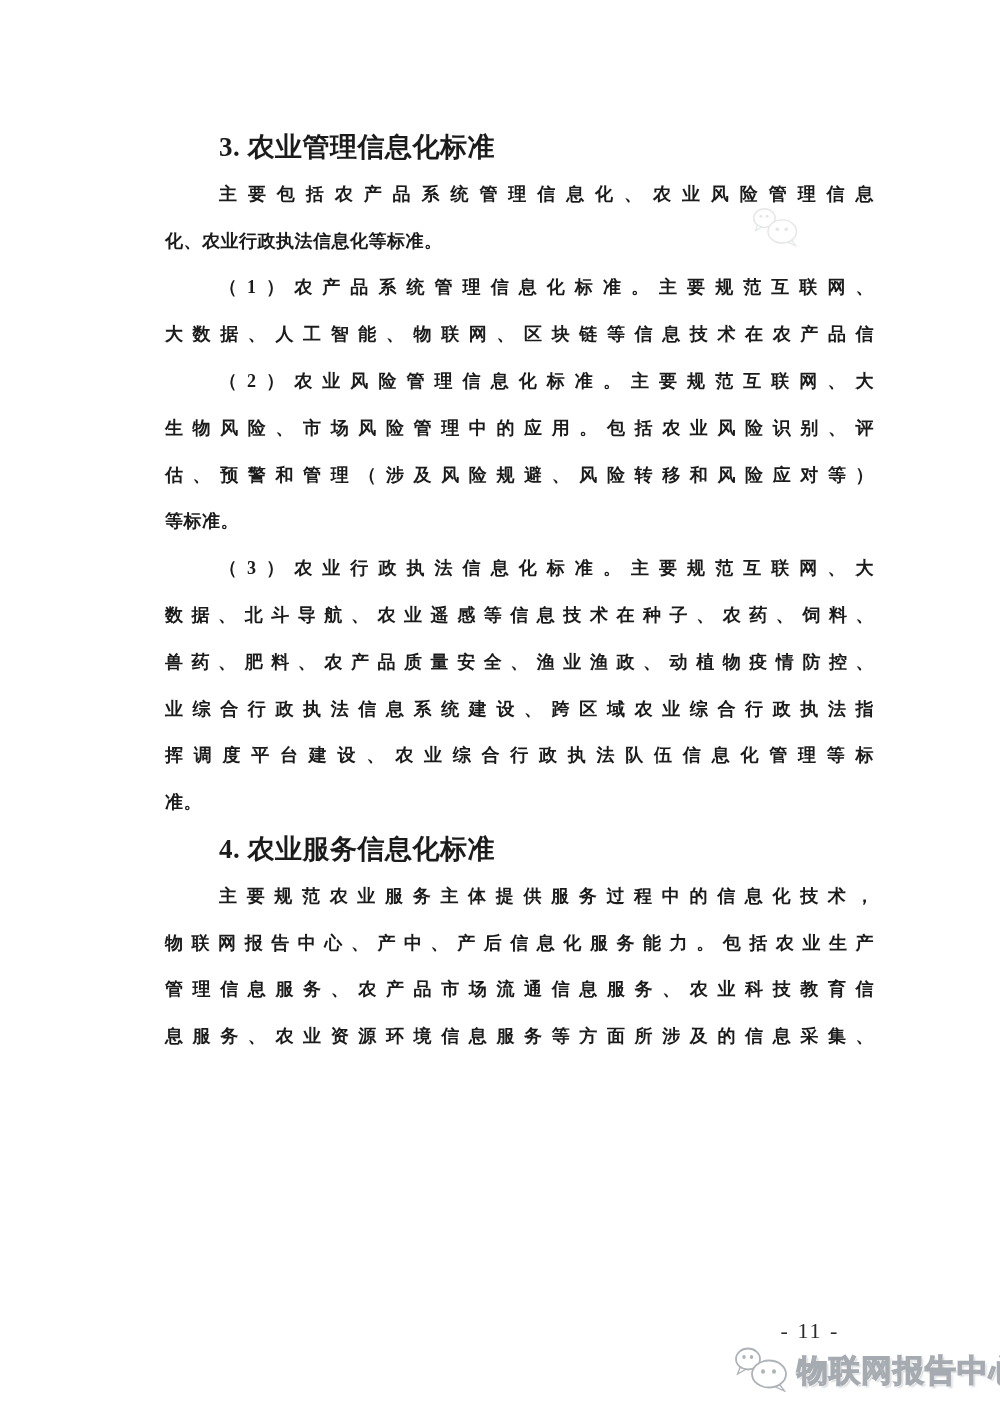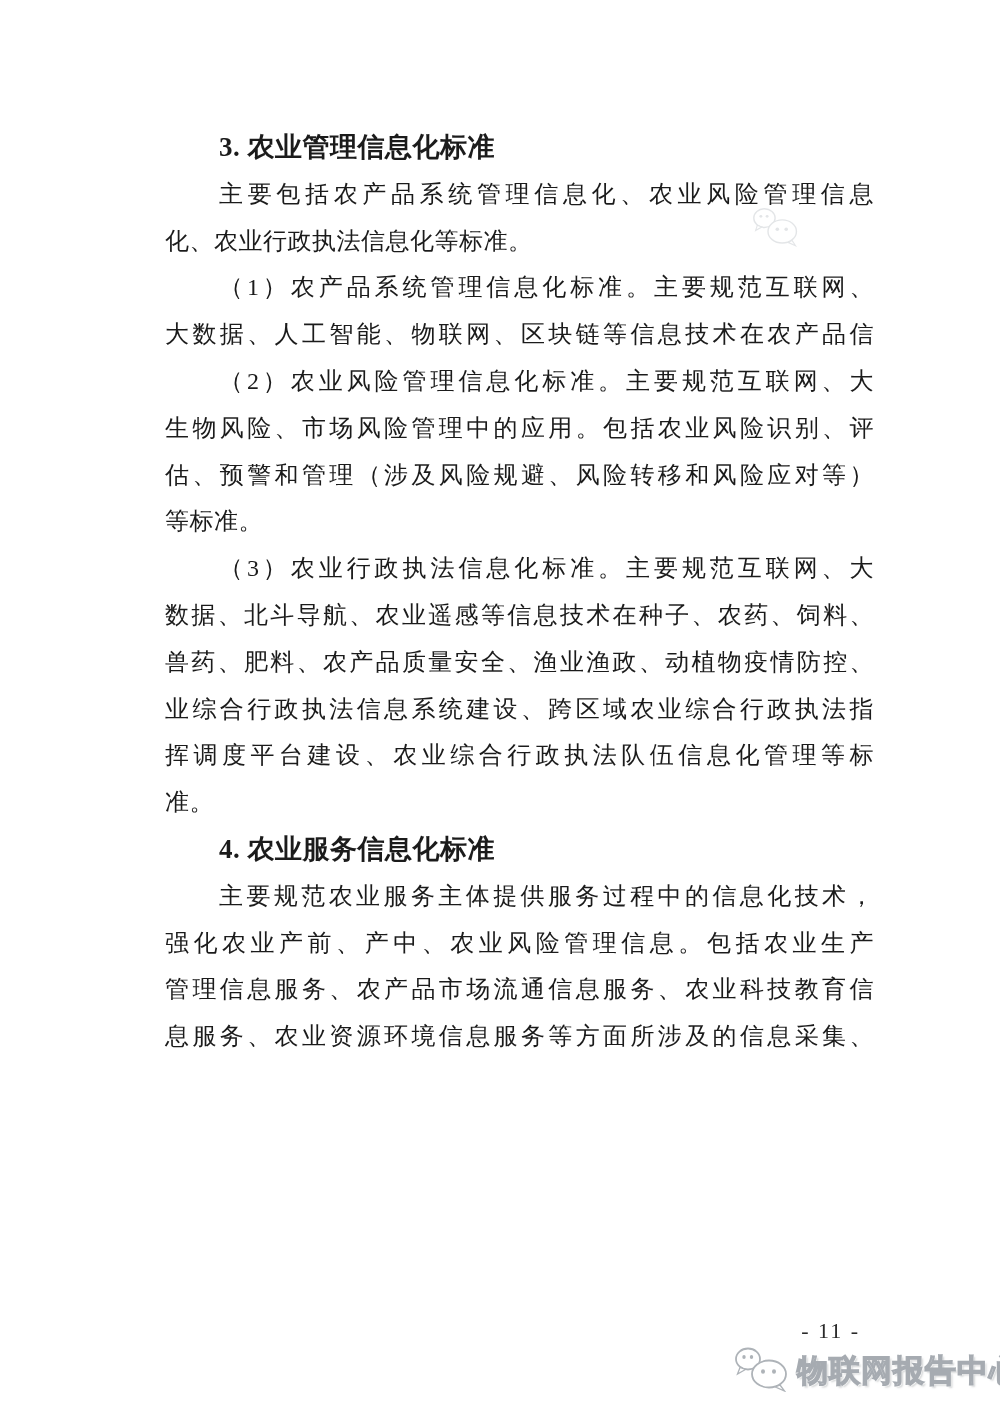--- a/index.html
+++ b/index.html
@@ -9,42 +9,43 @@
     background: #ffffff;
     font-family: "Liberation Serif", "DejaVu Serif", serif;
     overflow: hidden;
   }
   .doc {
     position: absolute;
     left: 165px; top: 124px;
     width: 709px;
   }
   .ln {
-    font-size: 24px;
+    font-size: 18px;
     height: 46.8px;
     line-height: 46.8px;
     color: #1b1b1b;
     text-align: justify;
     text-align-last: left;
     text-justify: inter-character;
     letter-spacing: 0.5px;
+    font-weight: bold;
   }
   .jst { text-align-last: justify; }
   .ind { text-indent: 54px; }
   .hd  { font-weight: 700; font-size: 27px; }
   .faint-icon {
     position: absolute;
     left: 752px; top: 206px;
     opacity: 0.55;
   }
   .pageno {
     position: absolute;
     top: 1318px; left: 760px;
     width: 100px;
-    text-align: right;
+    text-align: center;
     font-size: 22px;
     color: #2a2a2a;
     letter-spacing: 2px;
   }
   .watermark {
     position: absolute;
     top: 1346px; left: 734px;
     display: flex;
     align-items: center;
     gap: 7px;
@@ -87,21 +88,21 @@
   <div class="ln jst">估、预警和管理（涉及风险规避、风险转移和风险应对等）</div>
   <div class="ln">等标准。</div>
   <div class="ln ind jst">（3）农业行政执法信息化标准。主要规范互联网、大</div>
   <div class="ln jst">数据、北斗导航、农业遥感等信息技术在种子、农药、饲料、</div>
   <div class="ln jst">兽药、肥料、农产品质量安全、渔业渔政、动植物疫情防控、</div>
   <div class="ln jst">业综合行政执法信息系统建设、跨区域农业综合行政执法指</div>
   <div class="ln jst">挥调度平台建设、农业综合行政执法队伍信息化管理等标</div>
   <div class="ln">准。</div>
   <div class="ln ind hd">4. 农业服务信息化标准</div>
   <div class="ln ind jst">主要规范农业服务主体提供服务过程中的信息化技术，</div>
-  <div class="ln jst">强化农业产前、产中、农业风险管理信息。包括农业生产</div>
+  <div class="ln jst">物联网报告中心、产中、产后信息化服务能力。包括农业生产</div>
   <div class="ln jst">管理信息服务、农产品市场流通信息服务、农业科技教育信</div>
   <div class="ln jst">息服务、农业资源环境信息服务等方面所涉及的信息采集、</div>
 </div>
 
 <div class="pageno">- 11 -</div>
 
 <div class="watermark">
   <span>
     <svg width="56" height="46" viewBox="0 0 56 46">
       <ellipse cx="14" cy="13" rx="12" ry="10.5" fill="#ffffff" stroke="#aeb3b8" stroke-width="1.8"></ellipse>

